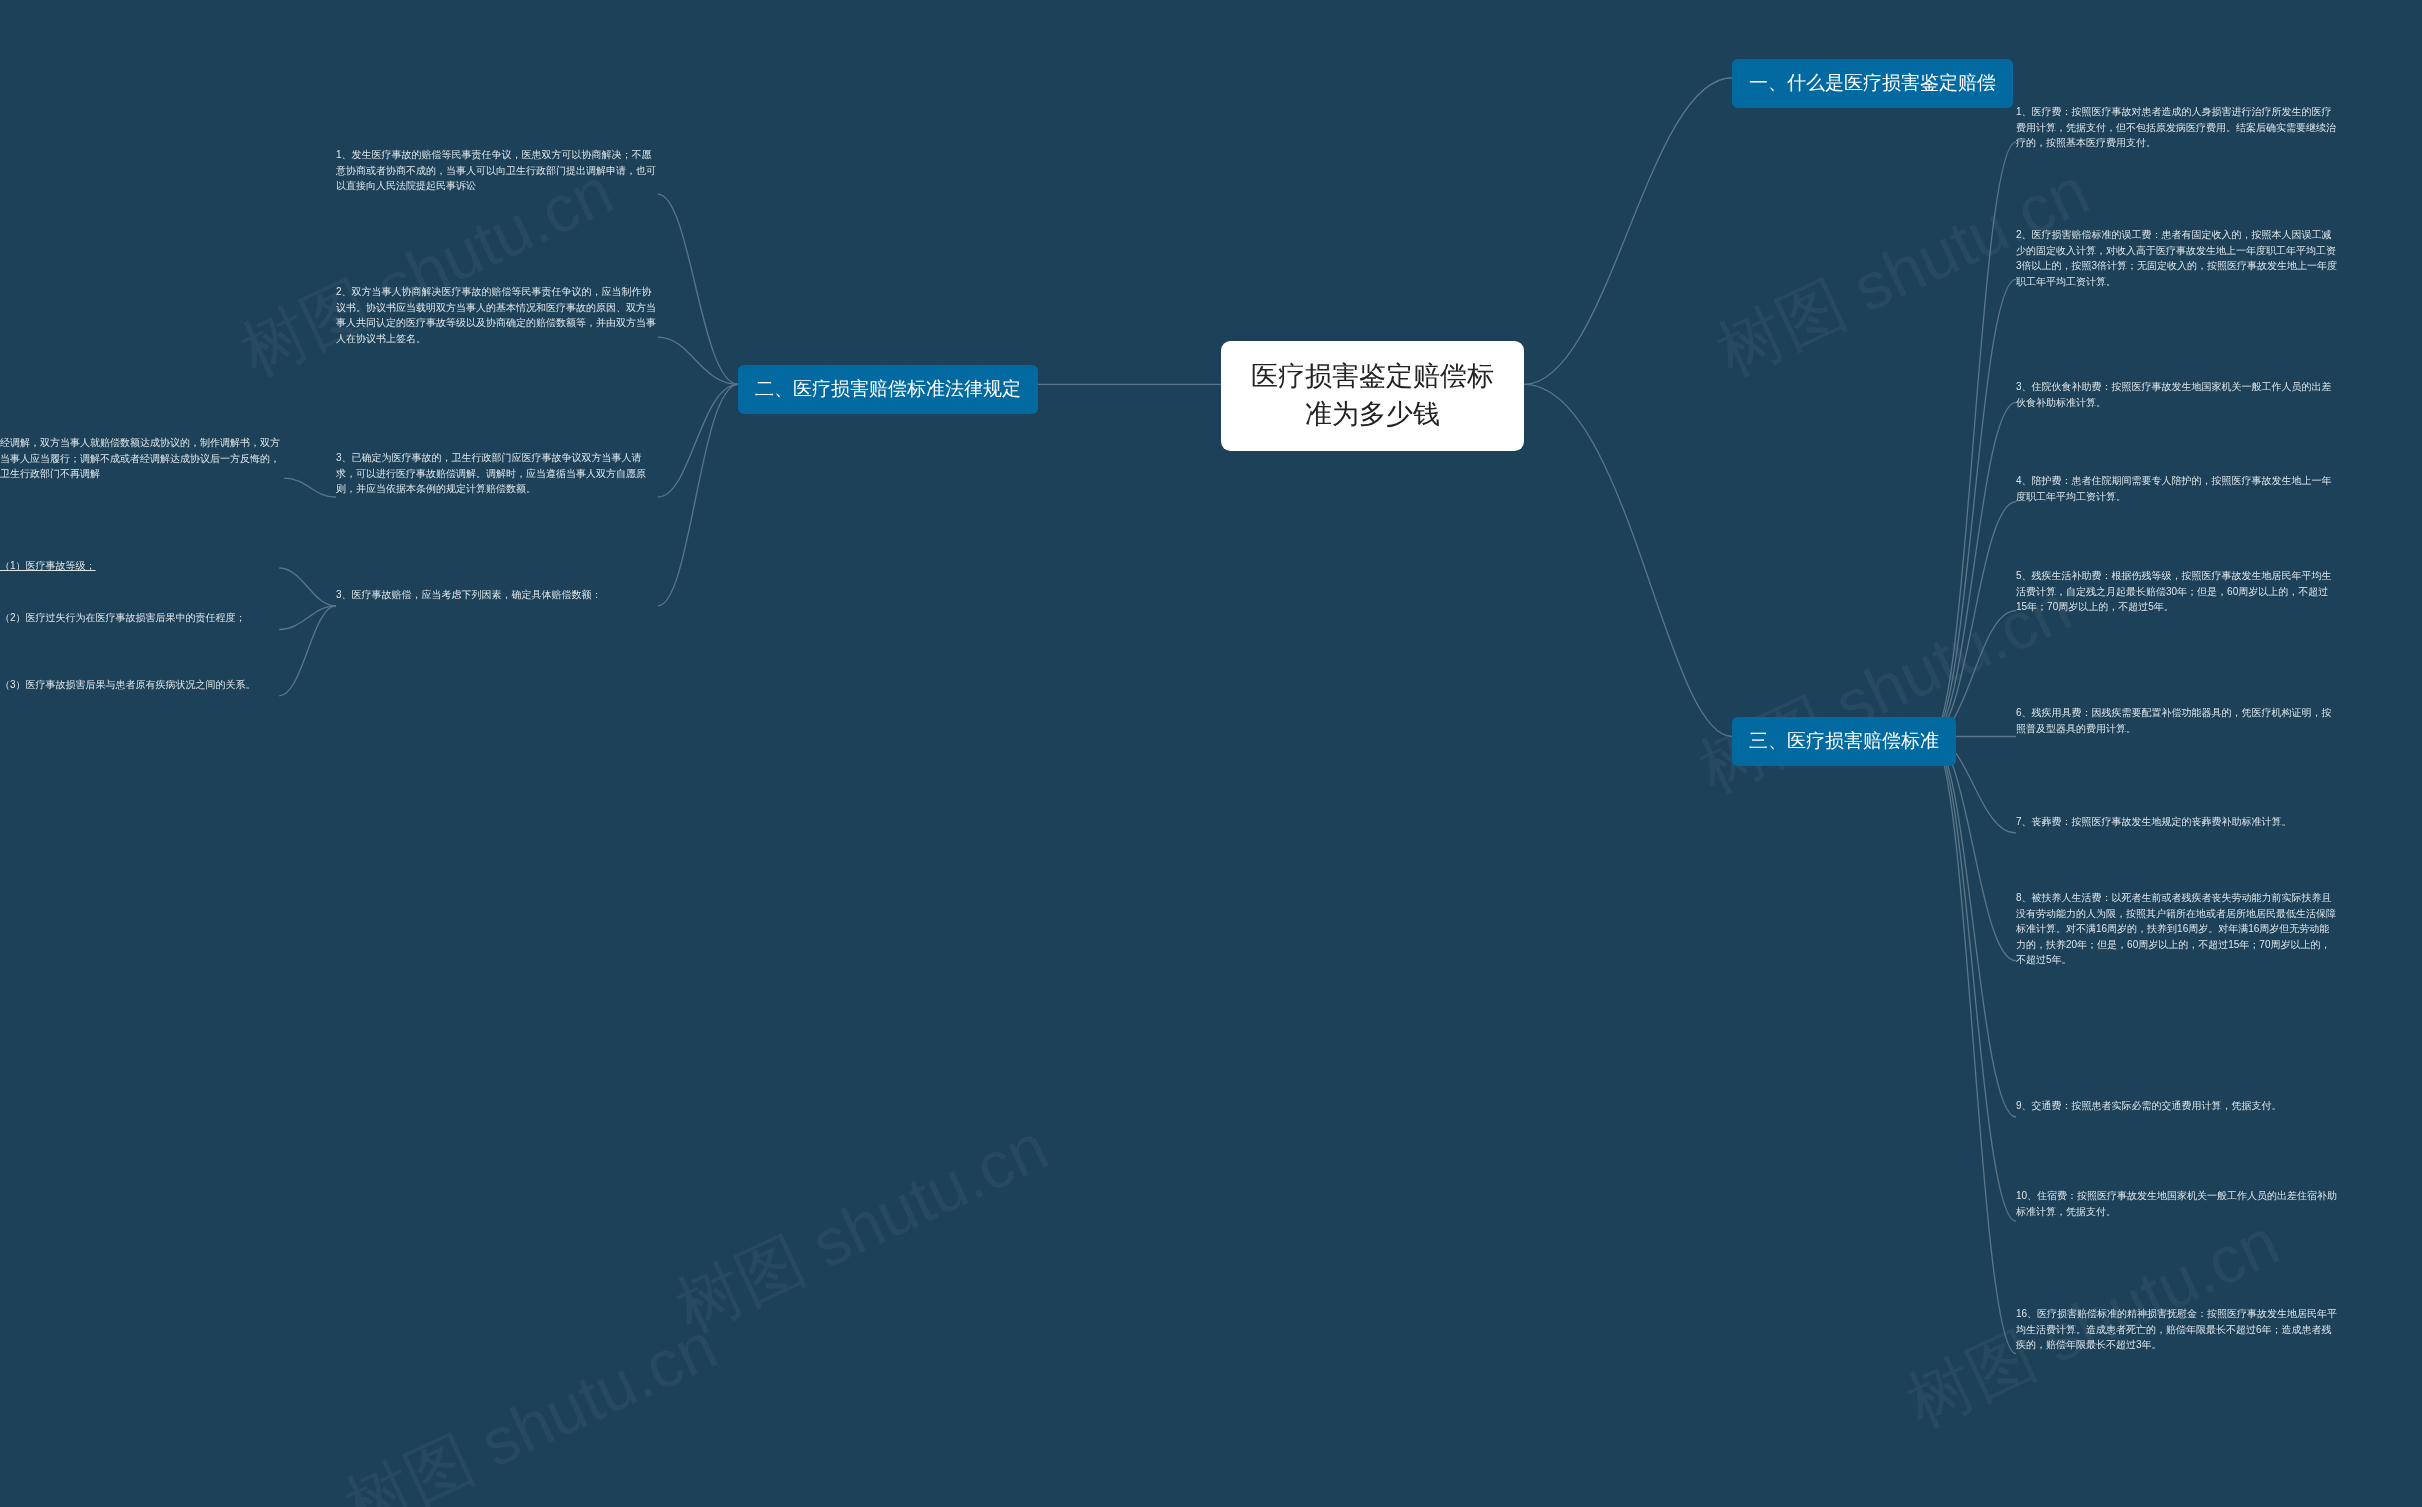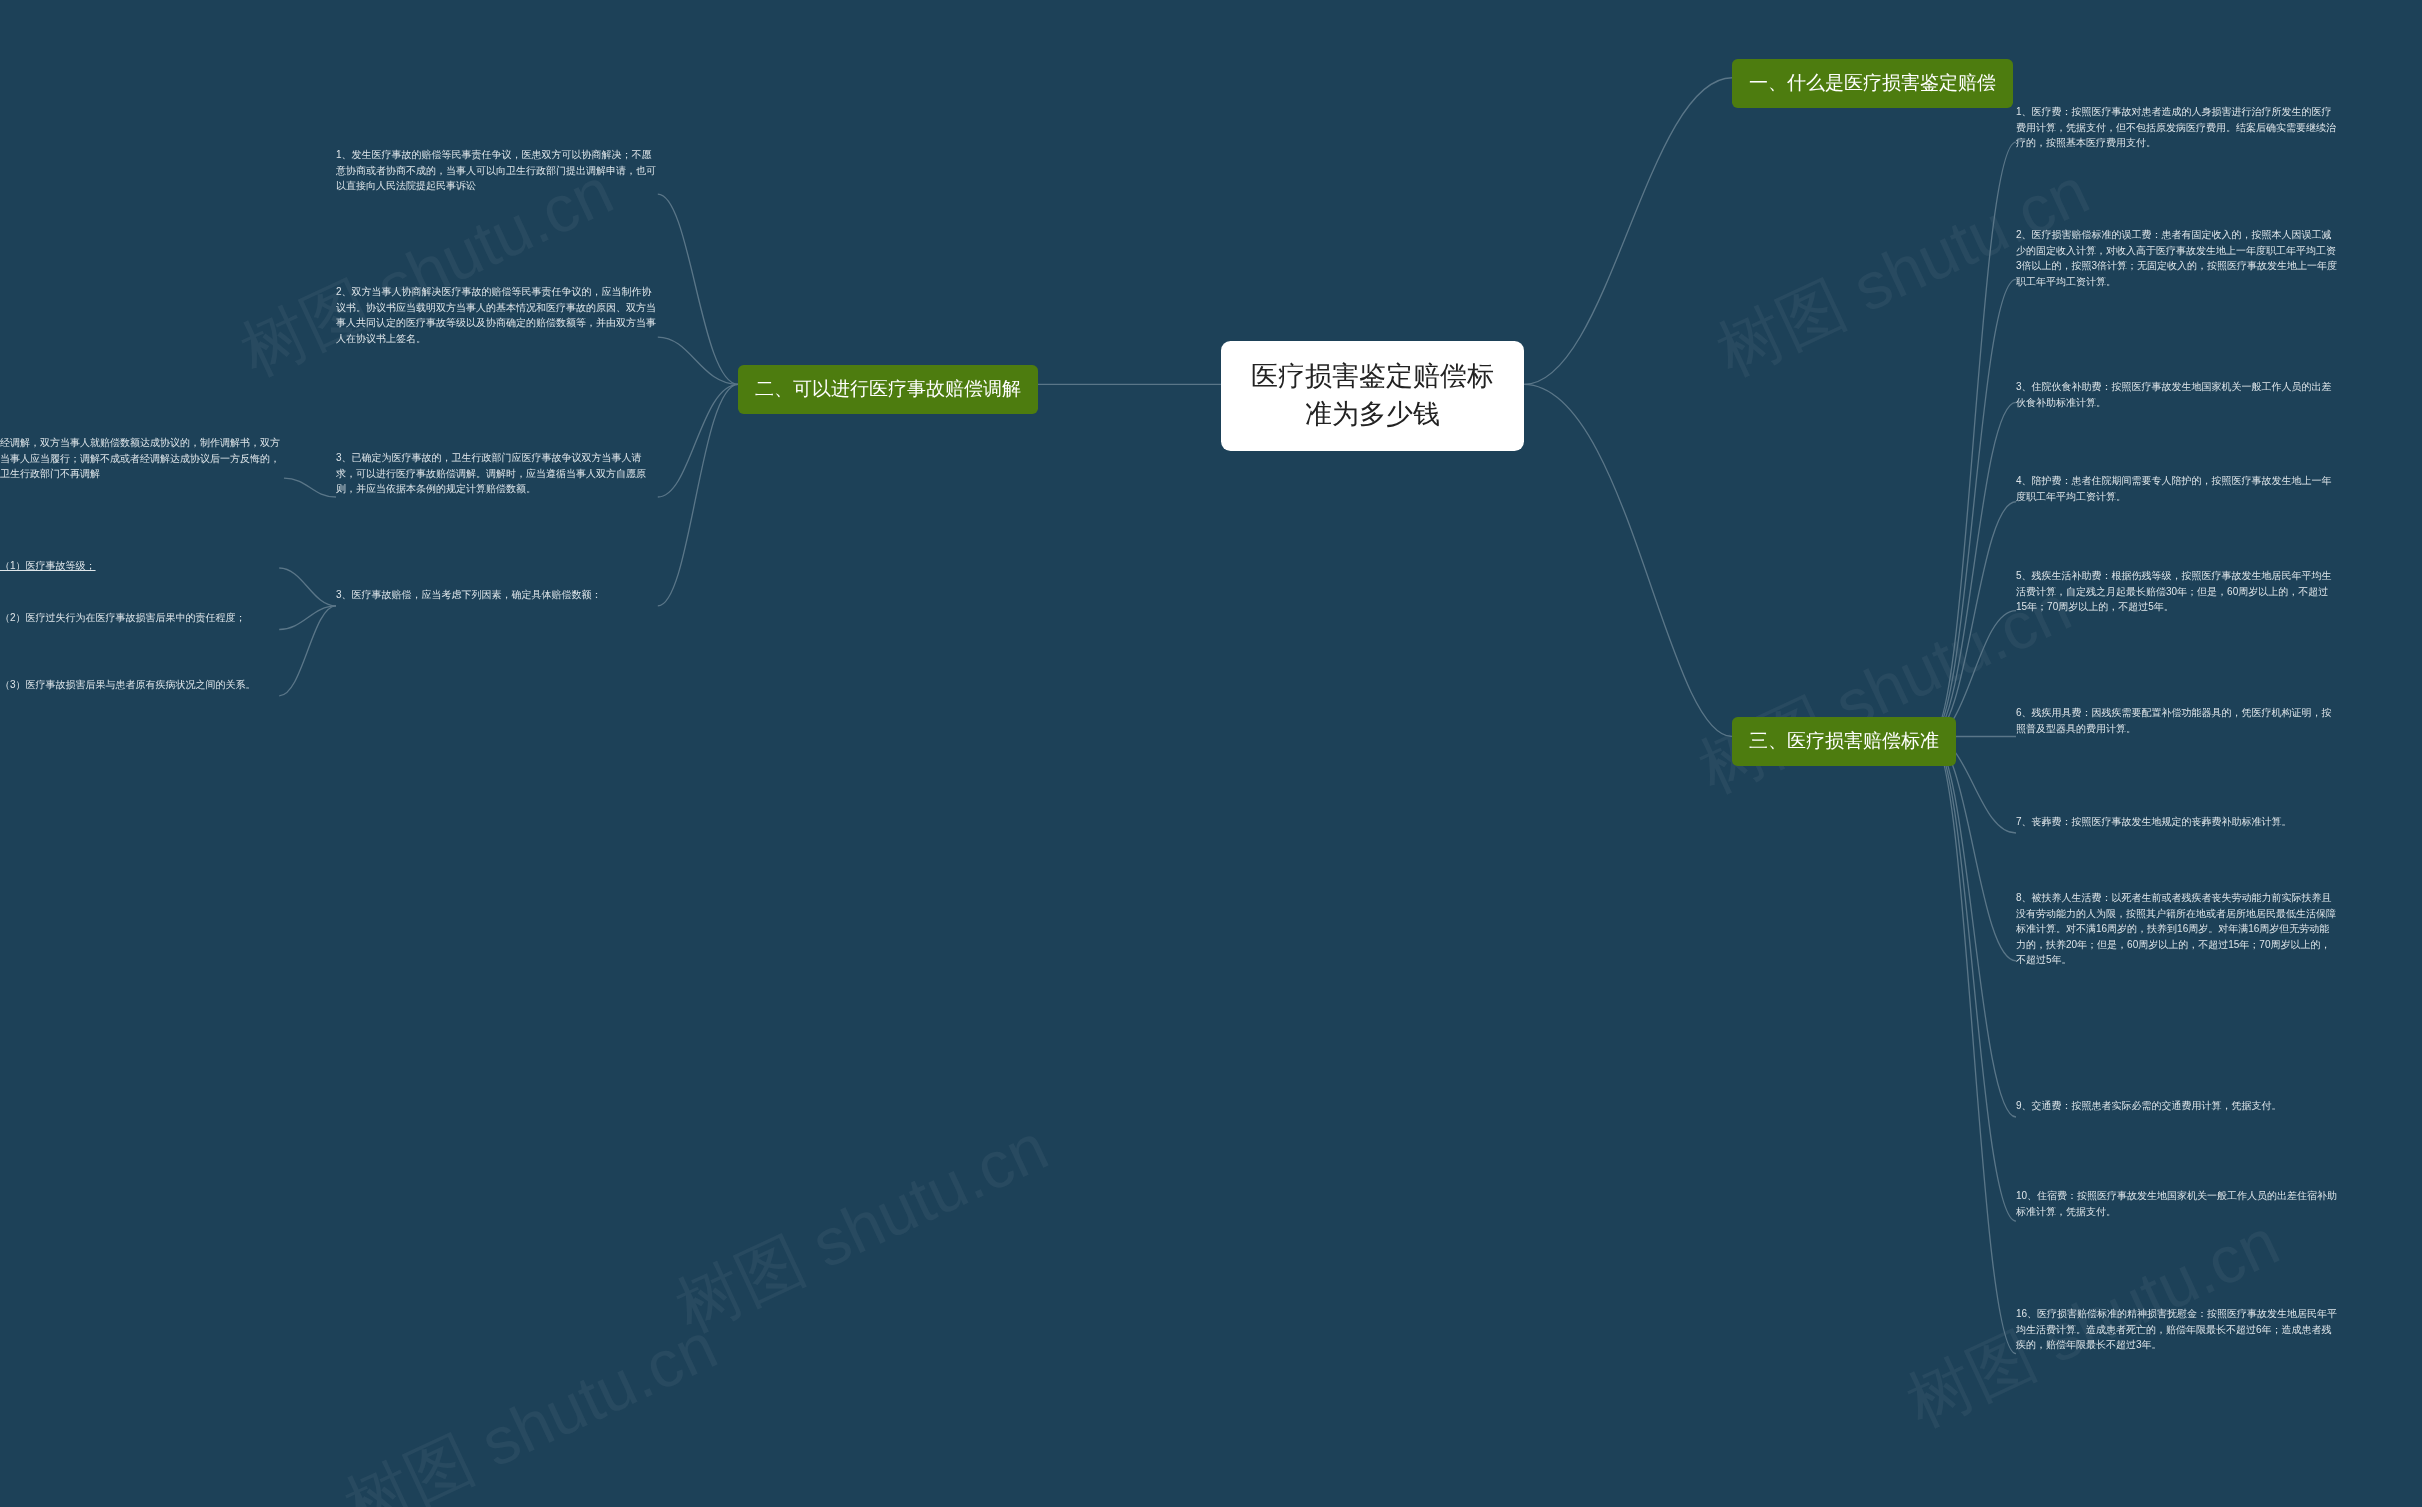--- a/index.html
+++ b/index.html
@@ -20,21 +20,21 @@
     background: #fff;
     color: #222;
     border-radius: 9.5px;
     padding: 17px 26.5px;
     font-size: 27px;
     text-align: center;
     line-height: 1.4;
     width: 303px;
   }
   .orange {
-    background: #4d7c0f;
+    background: #0369a1;
     color: #fff;
     border-radius: 5.7px;
     padding: 11.4px 17px;
     font-size: 19px;
     white-space: nowrap;
   }
   .leaf {
     color: #dfe6ea;
     font-size: 10px;
     line-height: 1.55;
@@ -103,21 +103,21 @@
   <path d="M 2040 778 C 2080 778, 2090 1015, 2130 1015"></path>
   <path d="M 2040 778 C 2080 778, 2090 1180, 2130 1180"></path>
   <path d="M 2040 778 C 2080 778, 2090 1290, 2130 1290"></path>
   <path d="M 2040 778 C 2080 778, 2090 1430, 2130 1430"></path>
 </svg>
 
 <div class="node center" style="left:1221px; top:341px;">医疗损害鉴定赔偿标准为多少钱</div>
 
 <div class="node orange" style="left:1732px; top:59px;">一、什么是医疗损害鉴定赔偿</div>
 
-<div class="node orange" style="left:738px; top:365px;">二、可以进行医疗事故赔偿调解</div>
+<div class="node orange" style="left:738px; top:365px;">二、医疗损害赔偿标准法律规定</div>
 <div class="node leaf" style="left:336px; top:147px;">1、发生医疗事故的赔偿等民事责任争议，医患双方可以协商解决；不愿意协商或者协商不成的，当事人可以向卫生行政部门提出调解申请，也可以直接向人民法院提起民事诉讼</div>
 <div class="node leaf" style="left:336px; top:284px;">2、双方当事人协商解决医疗事故的赔偿等民事责任争议的，应当制作协议书。协议书应当载明双方当事人的基本情况和医疗事故的原因、双方当事人共同认定的医疗事故等级以及协商确定的赔偿数额等，并由双方当事人在协议书上签名。</div>
 <div class="node leaf" style="left:336px; top:450px;">3、已确定为医疗事故的，卫生行政部门应医疗事故争议双方当事人请求，可以进行医疗事故赔偿调解。调解时，应当遵循当事人双方自愿原则，并应当依据本条例的规定计算赔偿数额。</div>
 <div class="node leaf leaf-narrow" style="left:0px; top:435px;">经调解，双方当事人就赔偿数额达成协议的，制作调解书，双方当事人应当履行；调解不成或者经调解达成协议后一方反悔的，卫生行政部门不再调解</div>
 <div class="node leaf" style="left:336px; top:587px;">3、医疗事故赔偿，应当考虑下列因素，确定具体赔偿数额：</div>
 <div class="node leaf leaf-narrow" style="left:0px; top:558px;text-decoration:underline;">（1）医疗事故等级；</div>
 <div class="node leaf leaf-narrow" style="left:0px; top:610px;">（2）医疗过失行为在医疗事故损害后果中的责任程度；</div>
 <div class="node leaf leaf-narrow" style="left:0px; top:677px;">（3）医疗事故损害后果与患者原有疾病状况之间的关系。</div>
 
 <div class="node orange" style="left:1732px; top:717px;">三、医疗损害赔偿标准</div>

